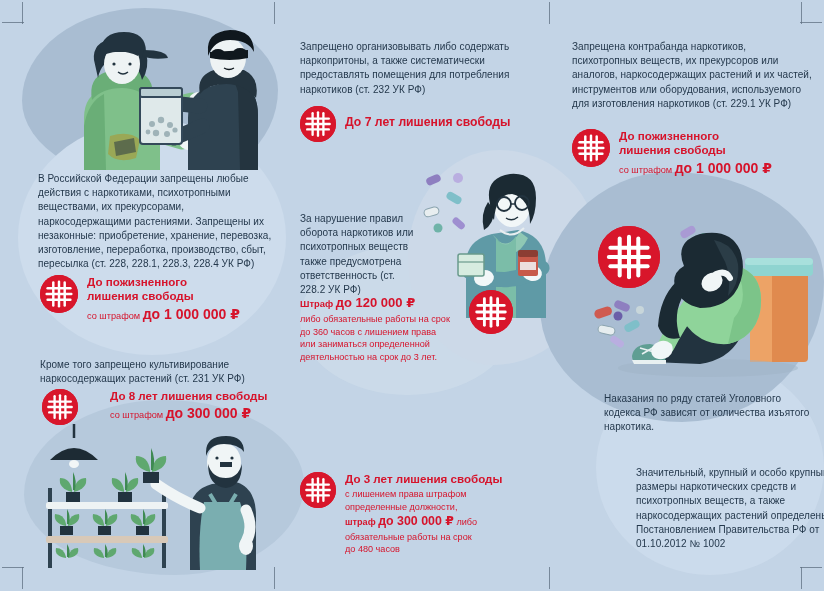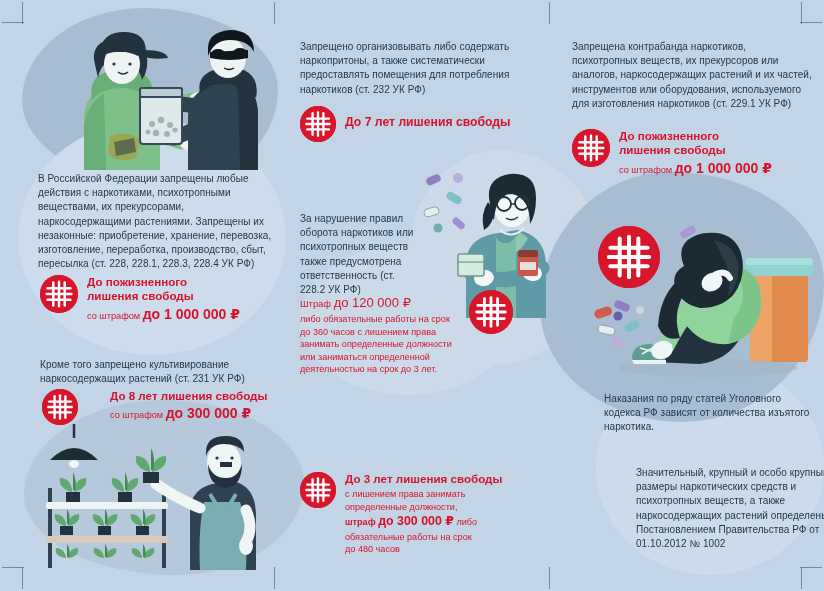--- a/index.html
+++ b/index.html
@@ -32,21 +32,21 @@
 
   
   .penalty{position:absolute;display:flex;align-items:flex-start;gap:9px;}
   .pen-text{color:#d6132b;}
   .pen-head{font-weight:bold;font-size:11.6px;line-height:1.24;color:#d6132b;}
   .pen-head.big{font-size:12.2px;}
   .pen-sub{font-size:9.2px;line-height:1.3;color:#d6132b;margin-top:1px;}
   .pen-sub b{font-size:14px;font-weight:bold;}
   .pen-lines{font-size:9.1px;line-height:1.38;color:#d6132b;}
   .pen-lines b{font-weight:bold;}
-  .pen-inline{font-size:9.4px;color:#d6132b;font-weight:normal;}
+  .pen-inline{font-size:9.4px;color:#d6132b;font-weight:bold;}
   .pen-inline .num{font-size:13px;}
 
   
   .badge{position:relative;flex:0 0 auto;border-radius:50%;background:#d8162b;}
   .badge svg{display:block;width:100%;height:100%;}
 
   
   .ill{position:absolute;}
   .ill svg{display:block;}
 </style>
@@ -355,21 +355,20 @@
   </div>
 
   <div style="position:absolute;left:300px;top:295px;width:170px;">
     <div class="pen-inline" style="margin-bottom:3px;">
       <span>Штраф</span>
       <span class="num">до 120 000 ₽</span>
     </div>
     <div class="pen-lines">
       <div>либо обязательные работы на срок</div>
       <div>до 360 часов с лишением права</div>
-      <div>занимать определенные должности</div>
       <div>или заниматься определенной</div>
       <div>деятельностью на срок до 3 лет.</div>
     </div>
   </div>
 
 
   <div class="penalty" style="left:300px;top:472px;">
     <div class="badge" style="width:36px;height:36px;">
       <svg viewBox="0 0 40 40">
         <circle cx="20" cy="20" r="20" fill="#d8162b"></circle>
@@ -379,21 +378,21 @@
             <line x1="26" y1="8" x2="26" y2="32"></line>
           <line x1="8" y1="14" x2="32" y2="14"></line>
             <line x1="7" y1="20" x2="33" y2="20"></line>
             <line x1="8" y1="26" x2="32" y2="26"></line>
         </g>
       </svg>
     </div>
     <div class="pen-text">
       <div class="pen-head">До 3 лет лишения свободы</div>
       <div class="pen-lines" style="margin-top:2px;">
-        <div>с лишением права занимать</div>
+        <div>с лишением права штрафом</div>
         <div>определенные должности,</div>
         <div>
           <b>штраф</b>
           <b class="num" style="font-size:12.4px;">до 300 000 ₽</b>
           <span>либо</span>
         </div>
         <div>обязательные работы на срок</div>
         <div>до 480 часов</div>
       </div>
     </div>

